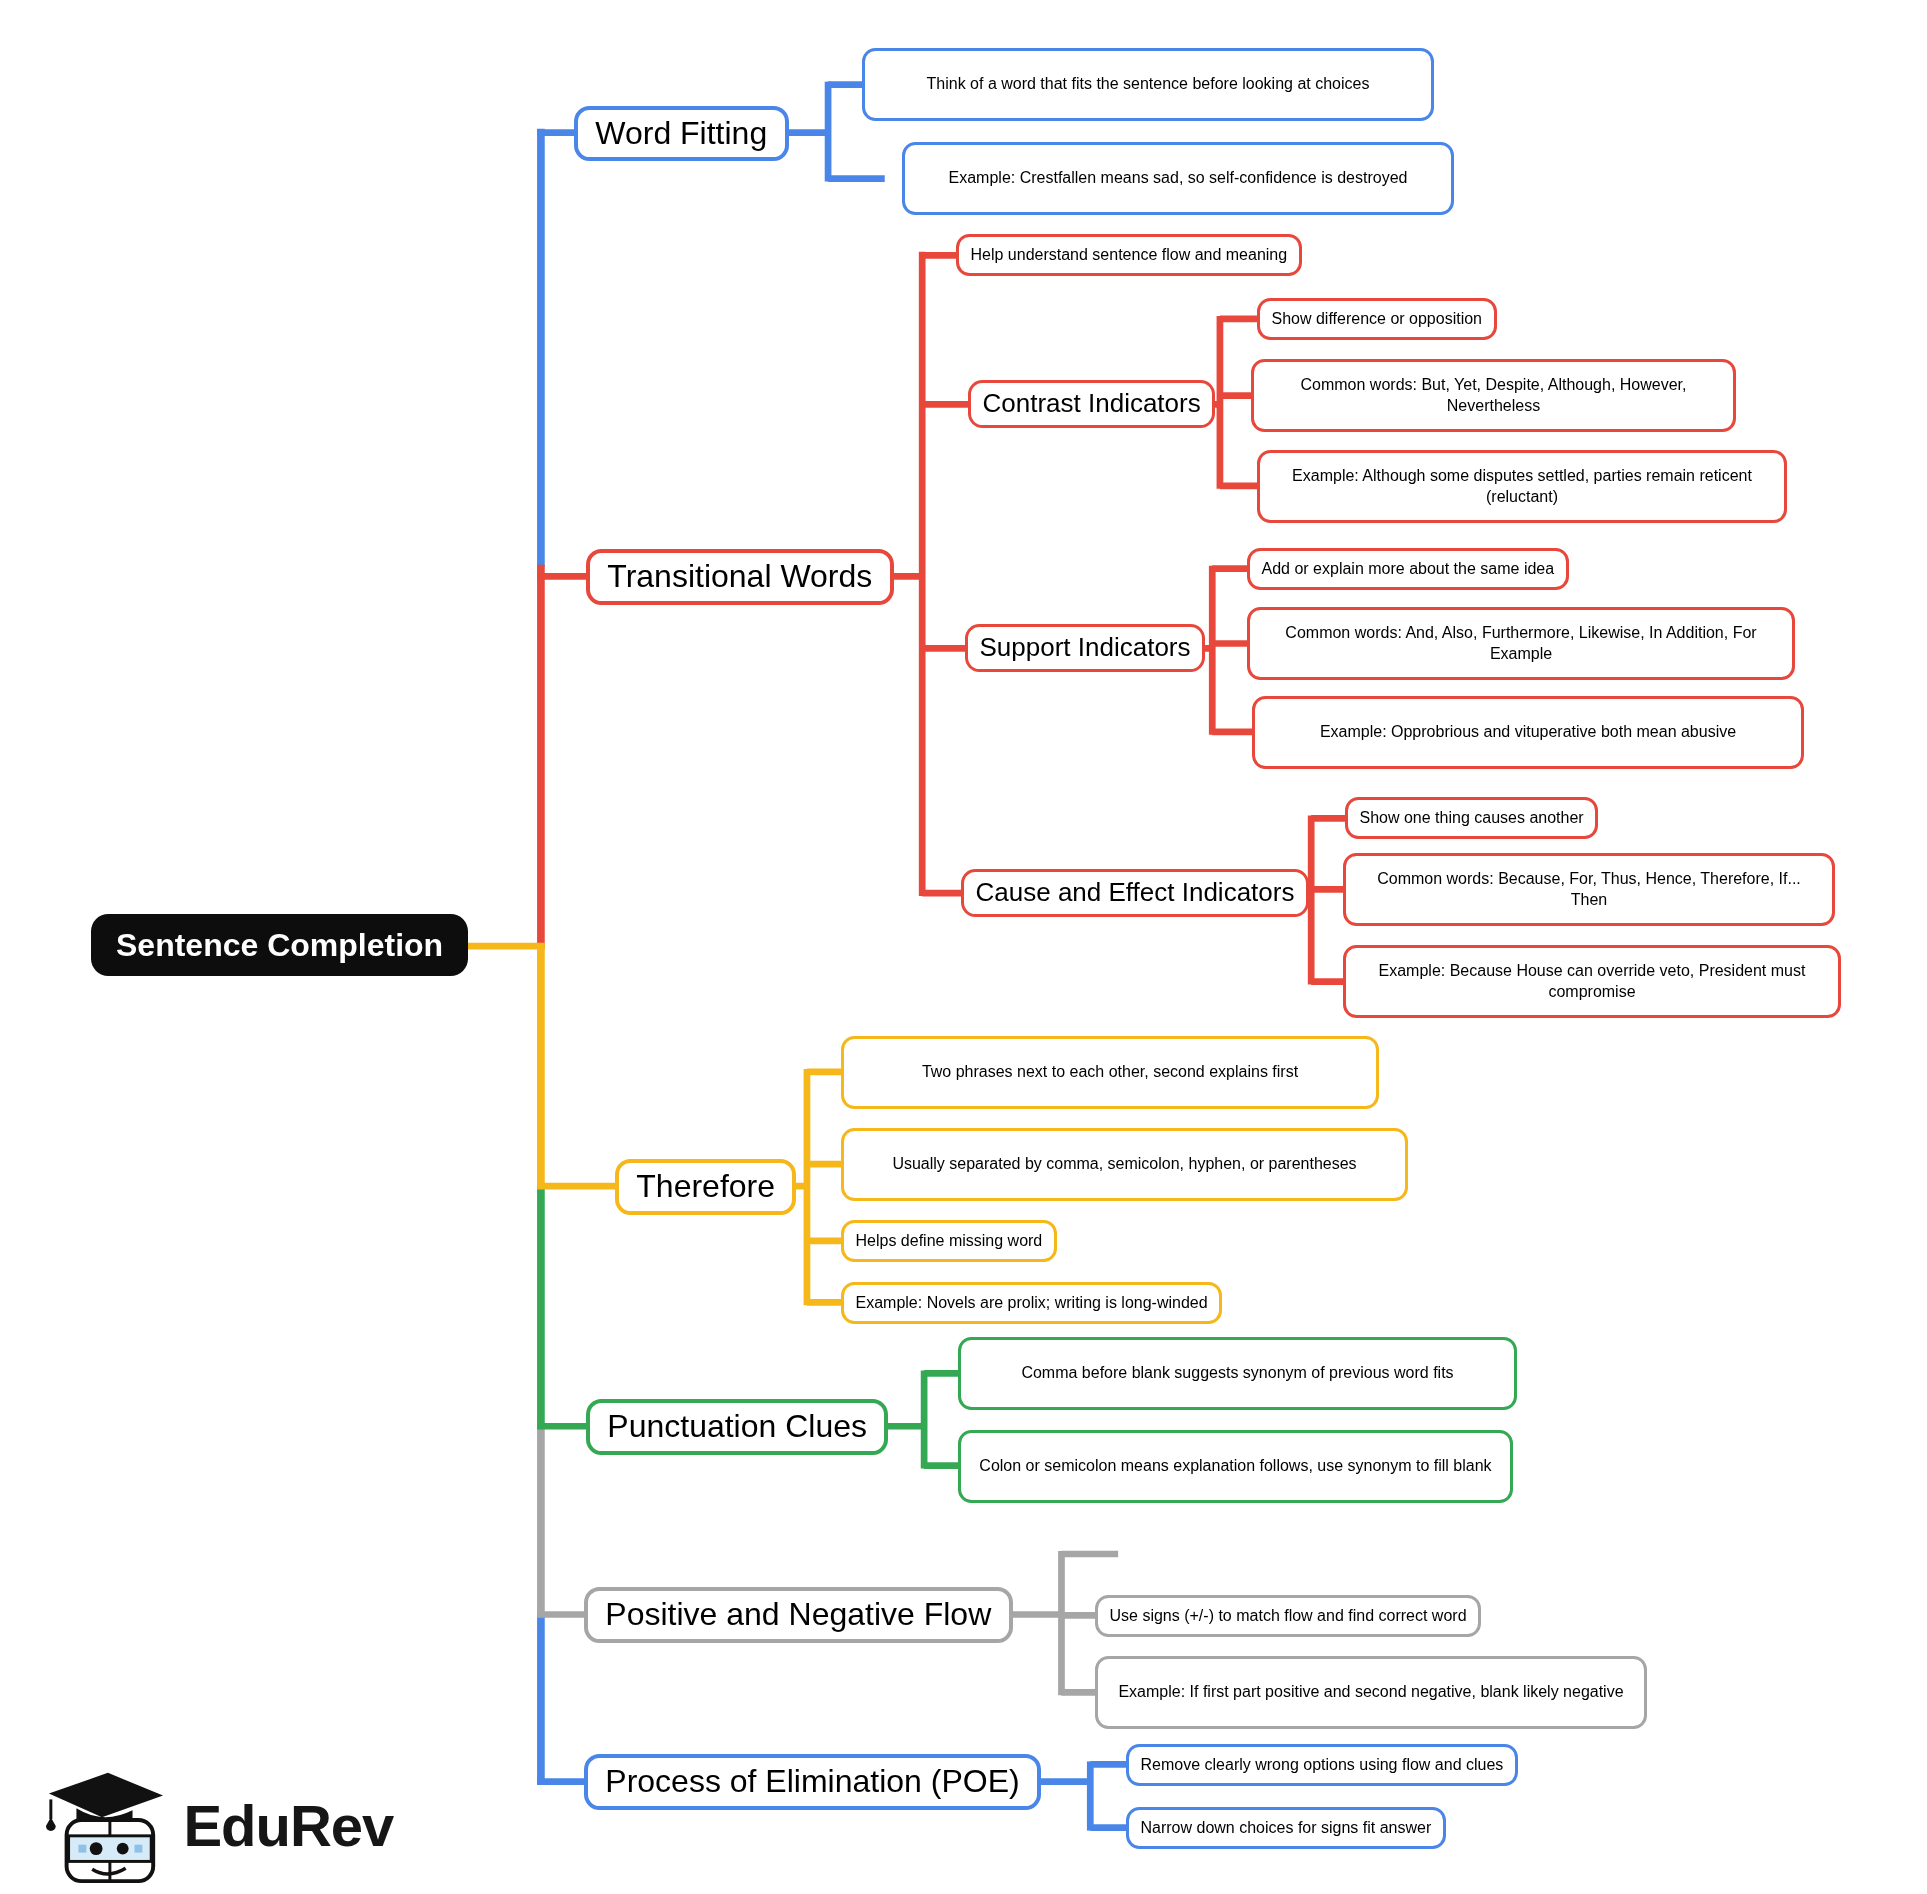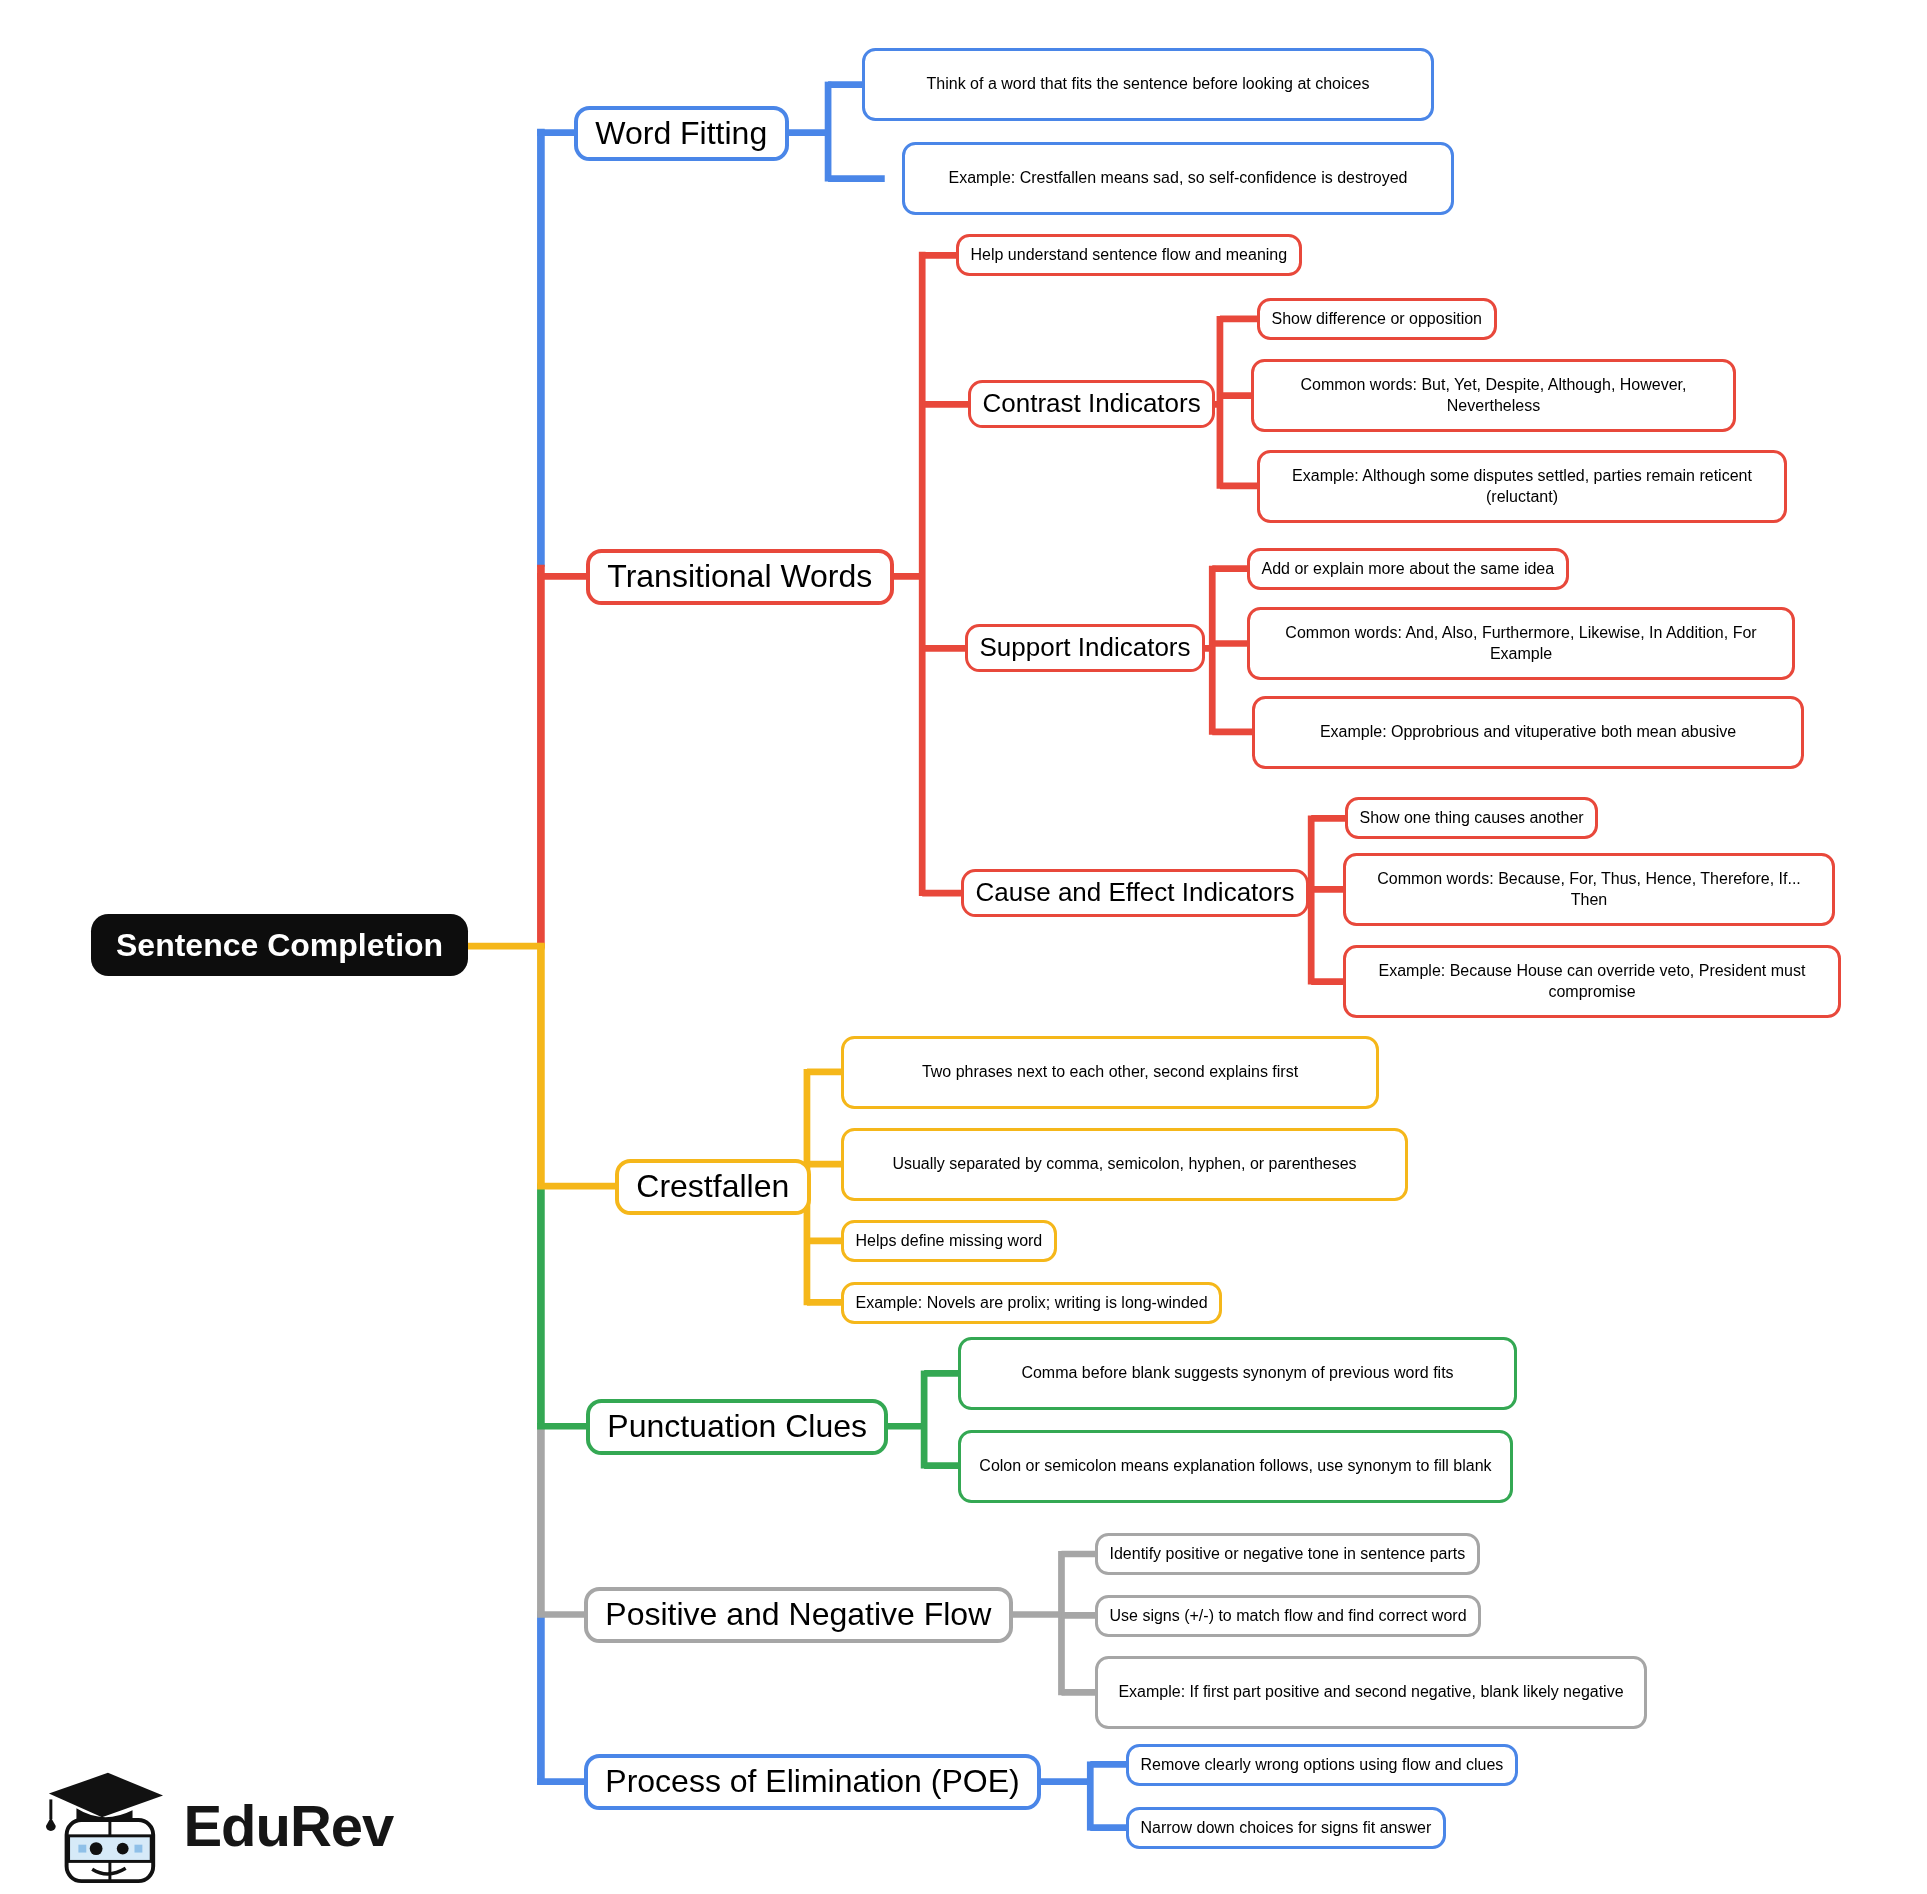--- a/index.html
+++ b/index.html
@@ -154,32 +154,31 @@
   <div class="node mid b-red" style="left:965px;top:624px;height:48px;">Support Indicators</div>
   <div class="node wrap b-red" style="left:1247px;top:607px;width:548px;height:73px;">Common words: And, Also, Furthermore, Likewise, In Addition, For Example</div>
   <div class="node b-red" style="left:1247px;top:548px;height:42px;">Add or explain more about the same idea</div>
   <div class="node wrap b-red" style="left:1252px;top:696px;width:552px;height:73px;">Example: Opprobrious and vituperative both mean abusive</div>
 
   <div class="node mid b-red" style="left:961px;top:869px;height:48px;">Cause and Effect Indicators</div>
   <div class="node b-red" style="left:1345px;top:797px;height:42px;">Show one thing causes another</div>
   <div class="node wrap b-red" style="left:1343px;top:853px;width:492px;height:73px;">Common words: Because, For, Thus, Hence, Therefore, If... Then</div>
   <div class="node wrap b-red" style="left:1343px;top:945px;width:498px;height:73px;">Example: Because House can override veto, President must compromise</div>
 
-  <div class="node branch b-yellow" style="left:615px;top:1159px;height:56px;">Crestfallen</div>
+  <div class="node branch b-yellow" style="left:615px;top:1159px;height:56px;">Therefore</div>
   <div class="node wrap b-yellow" style="left:841px;top:1036px;width:538px;height:73px;">Two phrases next to each other, second explains first</div>
   <div class="node wrap b-yellow" style="left:841px;top:1128px;width:567px;height:73px;">Usually separated by comma, semicolon, hyphen, or parentheses</div>
   <div class="node b-yellow" style="left:841px;top:1220px;height:42px;">Helps define missing word</div>
   <div class="node b-yellow" style="left:841px;top:1282px;height:42px;">Example: Novels are prolix; writing is long-winded</div>
 
   <div class="node branch b-green" style="left:586px;top:1399px;height:56px;">Punctuation Clues</div>
   <div class="node wrap b-green" style="left:958px;top:1337px;width:559px;height:73px;">Comma before blank suggests synonym of previous word fits</div>
   <div class="node wrap b-green" style="left:958px;top:1430px;width:555px;height:73px;">Colon or semicolon means explanation follows, use synonym to fill blank</div>
 
   <div class="node branch b-gray" style="left:584px;top:1587px;height:56px;">Positive and Negative Flow</div>
-  <div class="node b-gray" style="left:1095px;top:1533px;height:42px;">Identify positive or negative tone in sentence parts</div>
   <div class="node b-gray" style="left:1095px;top:1595px;height:42px;">Use signs (+/-) to match flow and find correct word</div>
   <div class="node wrap b-gray" style="left:1095px;top:1656px;width:552px;height:73px;">Example: If first part positive and second negative, blank likely negative</div>
 
   <div class="node branch b-blue" style="left:584px;top:1754px;height:56px;">Process of Elimination (POE)</div>
   <div class="node b-blue" style="left:1126px;top:1744px;height:42px;">Remove clearly wrong options using flow and clues</div>
   <div class="node b-blue" style="left:1126px;top:1807px;height:42px;">Narrow down choices for signs fit answer</div>
 
   <div id="logo">
     <svg class="mark" viewBox="0 0 135 125">
       <line x1="14" y1="36" x2="14" y2="56" stroke="#111" stroke-width="3"></line>

